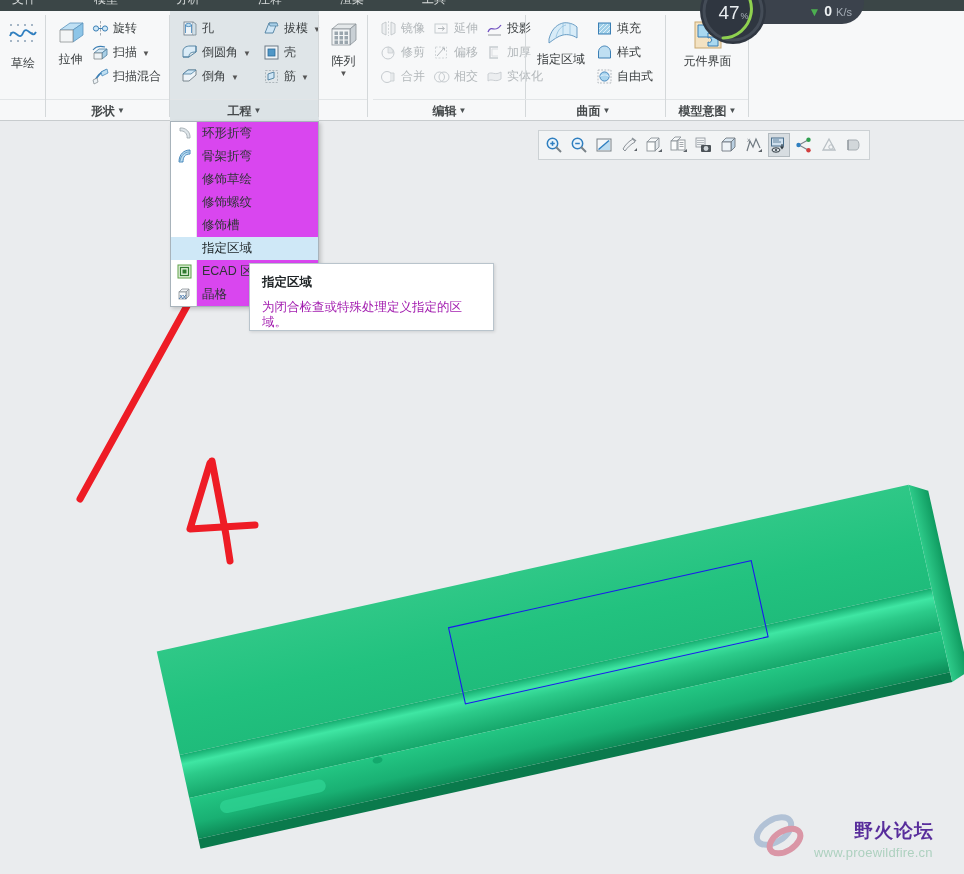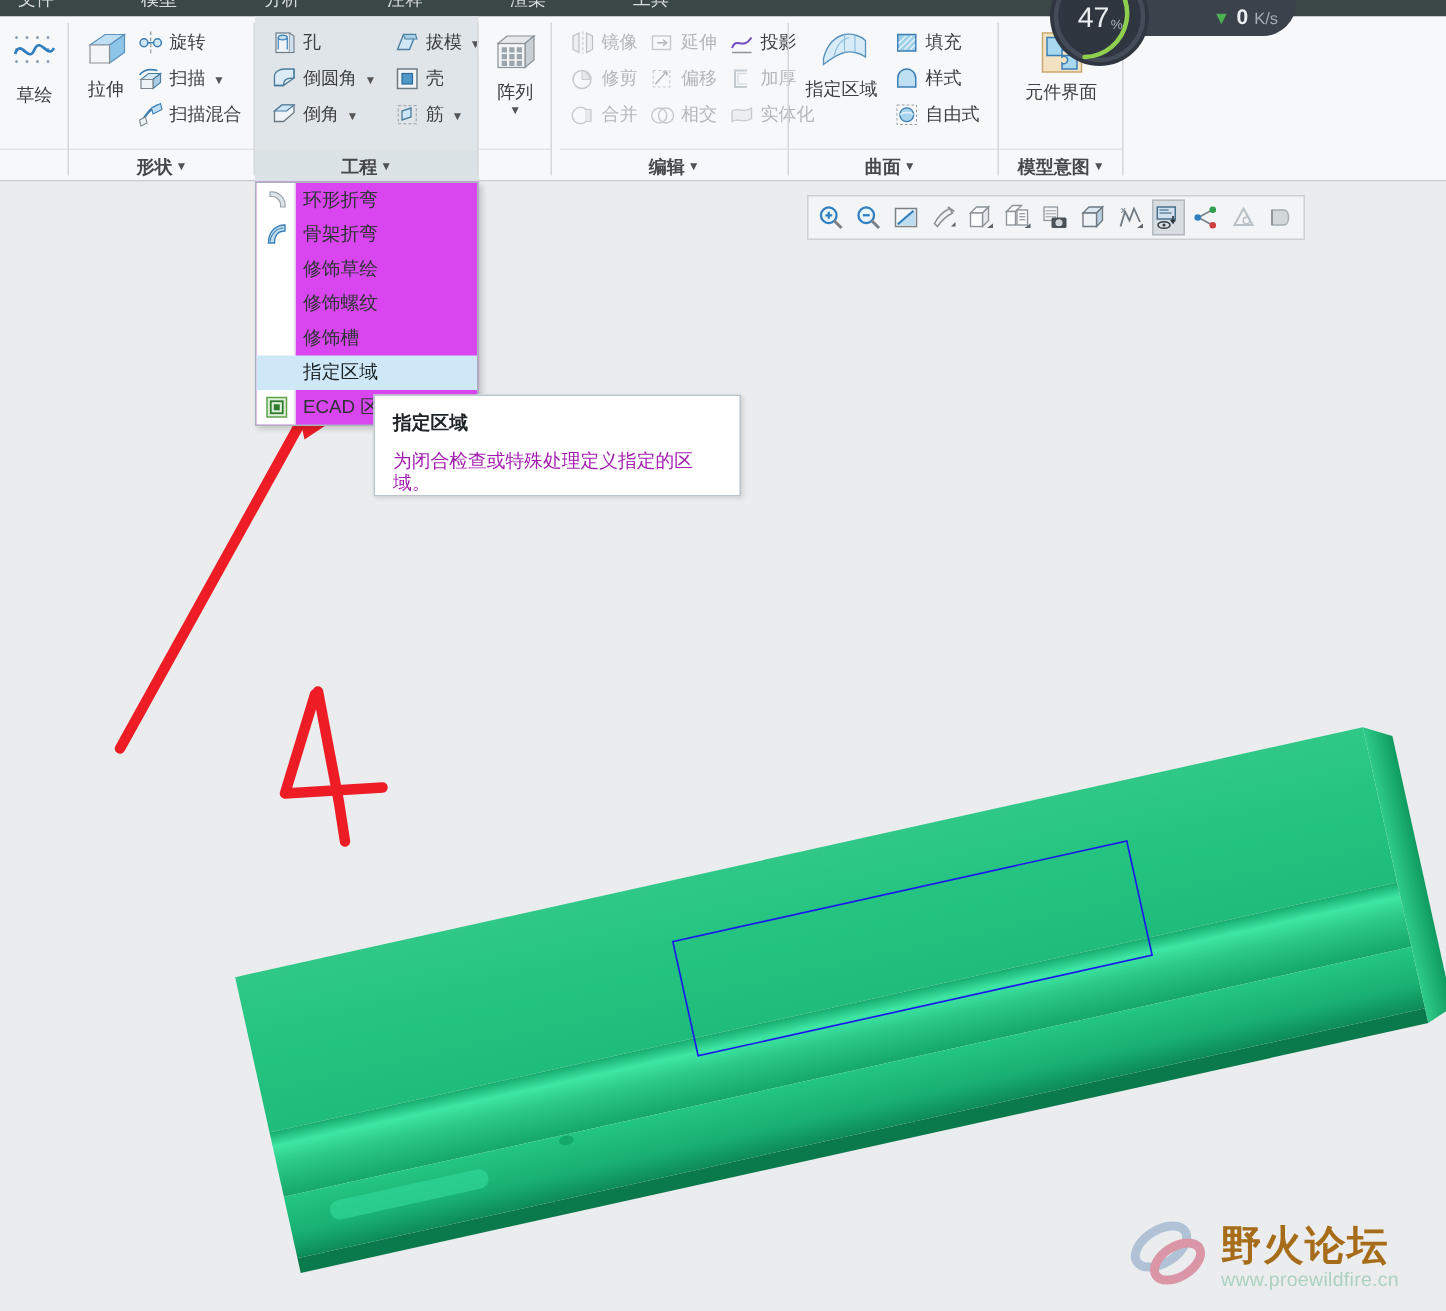--- a/index.html
+++ b/index.html
@@ -146,22 +146,23 @@
   .sysmon .dial .pctsym { font-size: 9px; color: #aab2ba; position: relative; top: 5px; left: 1px;}
 
   
   .watermark {
     position: absolute; left: 752px; top: 807px; width: 206px; height: 62px;
     display: flex; align-items: center; gap: 6px; opacity: .92;
     z-index: 20;
   }
   .watermark .wtext { display: flex; flex-direction: column; }
   .watermark .wcn {
-    font-size: 27px; font-weight: bold; color: #a16207; letter-spacing: 1px;
+    font-size: 19px; font-weight: bold; color: #4c1d95; letter-spacing: 1px;
     line-height: 29px;
+    margin-left: 40px;
   }
   .watermark .wurl { font-size: 13px; color: #a9cfbc; letter-spacing: .2px; }
 
   .annot { position: absolute; left: 0; top: 0; z-index: 25; pointer-events: none; }
 </style>
 </head>
 <body>
 
 <div id="app">
 
@@ -751,20 +752,36 @@
       <span class="mi-ico">
         <svg width="15" height="15" viewBox="0 0 15 15">
             <rect x="1" y="1" width="13" height="13" fill="#dff0d8" stroke="#5fa148" stroke-width="1"></rect>
             <rect x="3.5" y="3.5" width="8" height="8" fill="none" stroke="#2f7a2f" stroke-width="1.2"></rect>
             <rect x="5.5" y="5.5" width="4" height="4" fill="#2f7a2f"></rect>
           </svg>
       </span>
       <span class="mi-lbl">ECAD 区域</span>
     </div>
 
+    <div class="mi">
+      <span class="mi-ico">
+        <svg width="15" height="15" viewBox="0 0 15 15">
+            <polygon points="2,5 5,2 12,2 9,5" fill="#eef1f3" stroke="#8b9298" stroke-width=".8"></polygon>
+            <polygon points="9,5 12,2 12,9 9,12" fill="#d6dbdf" stroke="#8b9298" stroke-width=".8"></polygon>
+            <rect x="2" y="5" width="7" height="7" fill="#f6f8f9" stroke="#8b9298" stroke-width=".8"></rect>
+            <g stroke="#3b6ea5" stroke-width=".8">
+              <line x1="2" y1="12" x2="5.5" y2="8"></line>
+              <line x1="5.5" y1="12" x2="9" y2="8"></line>
+              <line x1="3" y1="8" x2="6" y2="12"></line>
+              <line x1="6" y1="8" x2="9" y2="12"></line>
+            </g>
+          </svg>
+      </span>
+      <span class="mi-lbl">晶格</span>
+    </div>
   </div>
 
   <div class="tooltip">
     <div class="tt-title">指定区域</div>
     <div class="tt-body">为闭合检查或特殊处理定义指定的区域。</div>
   </div>
 
   <div class="sysmon">
     <div class="pill">
       <div class="net">

